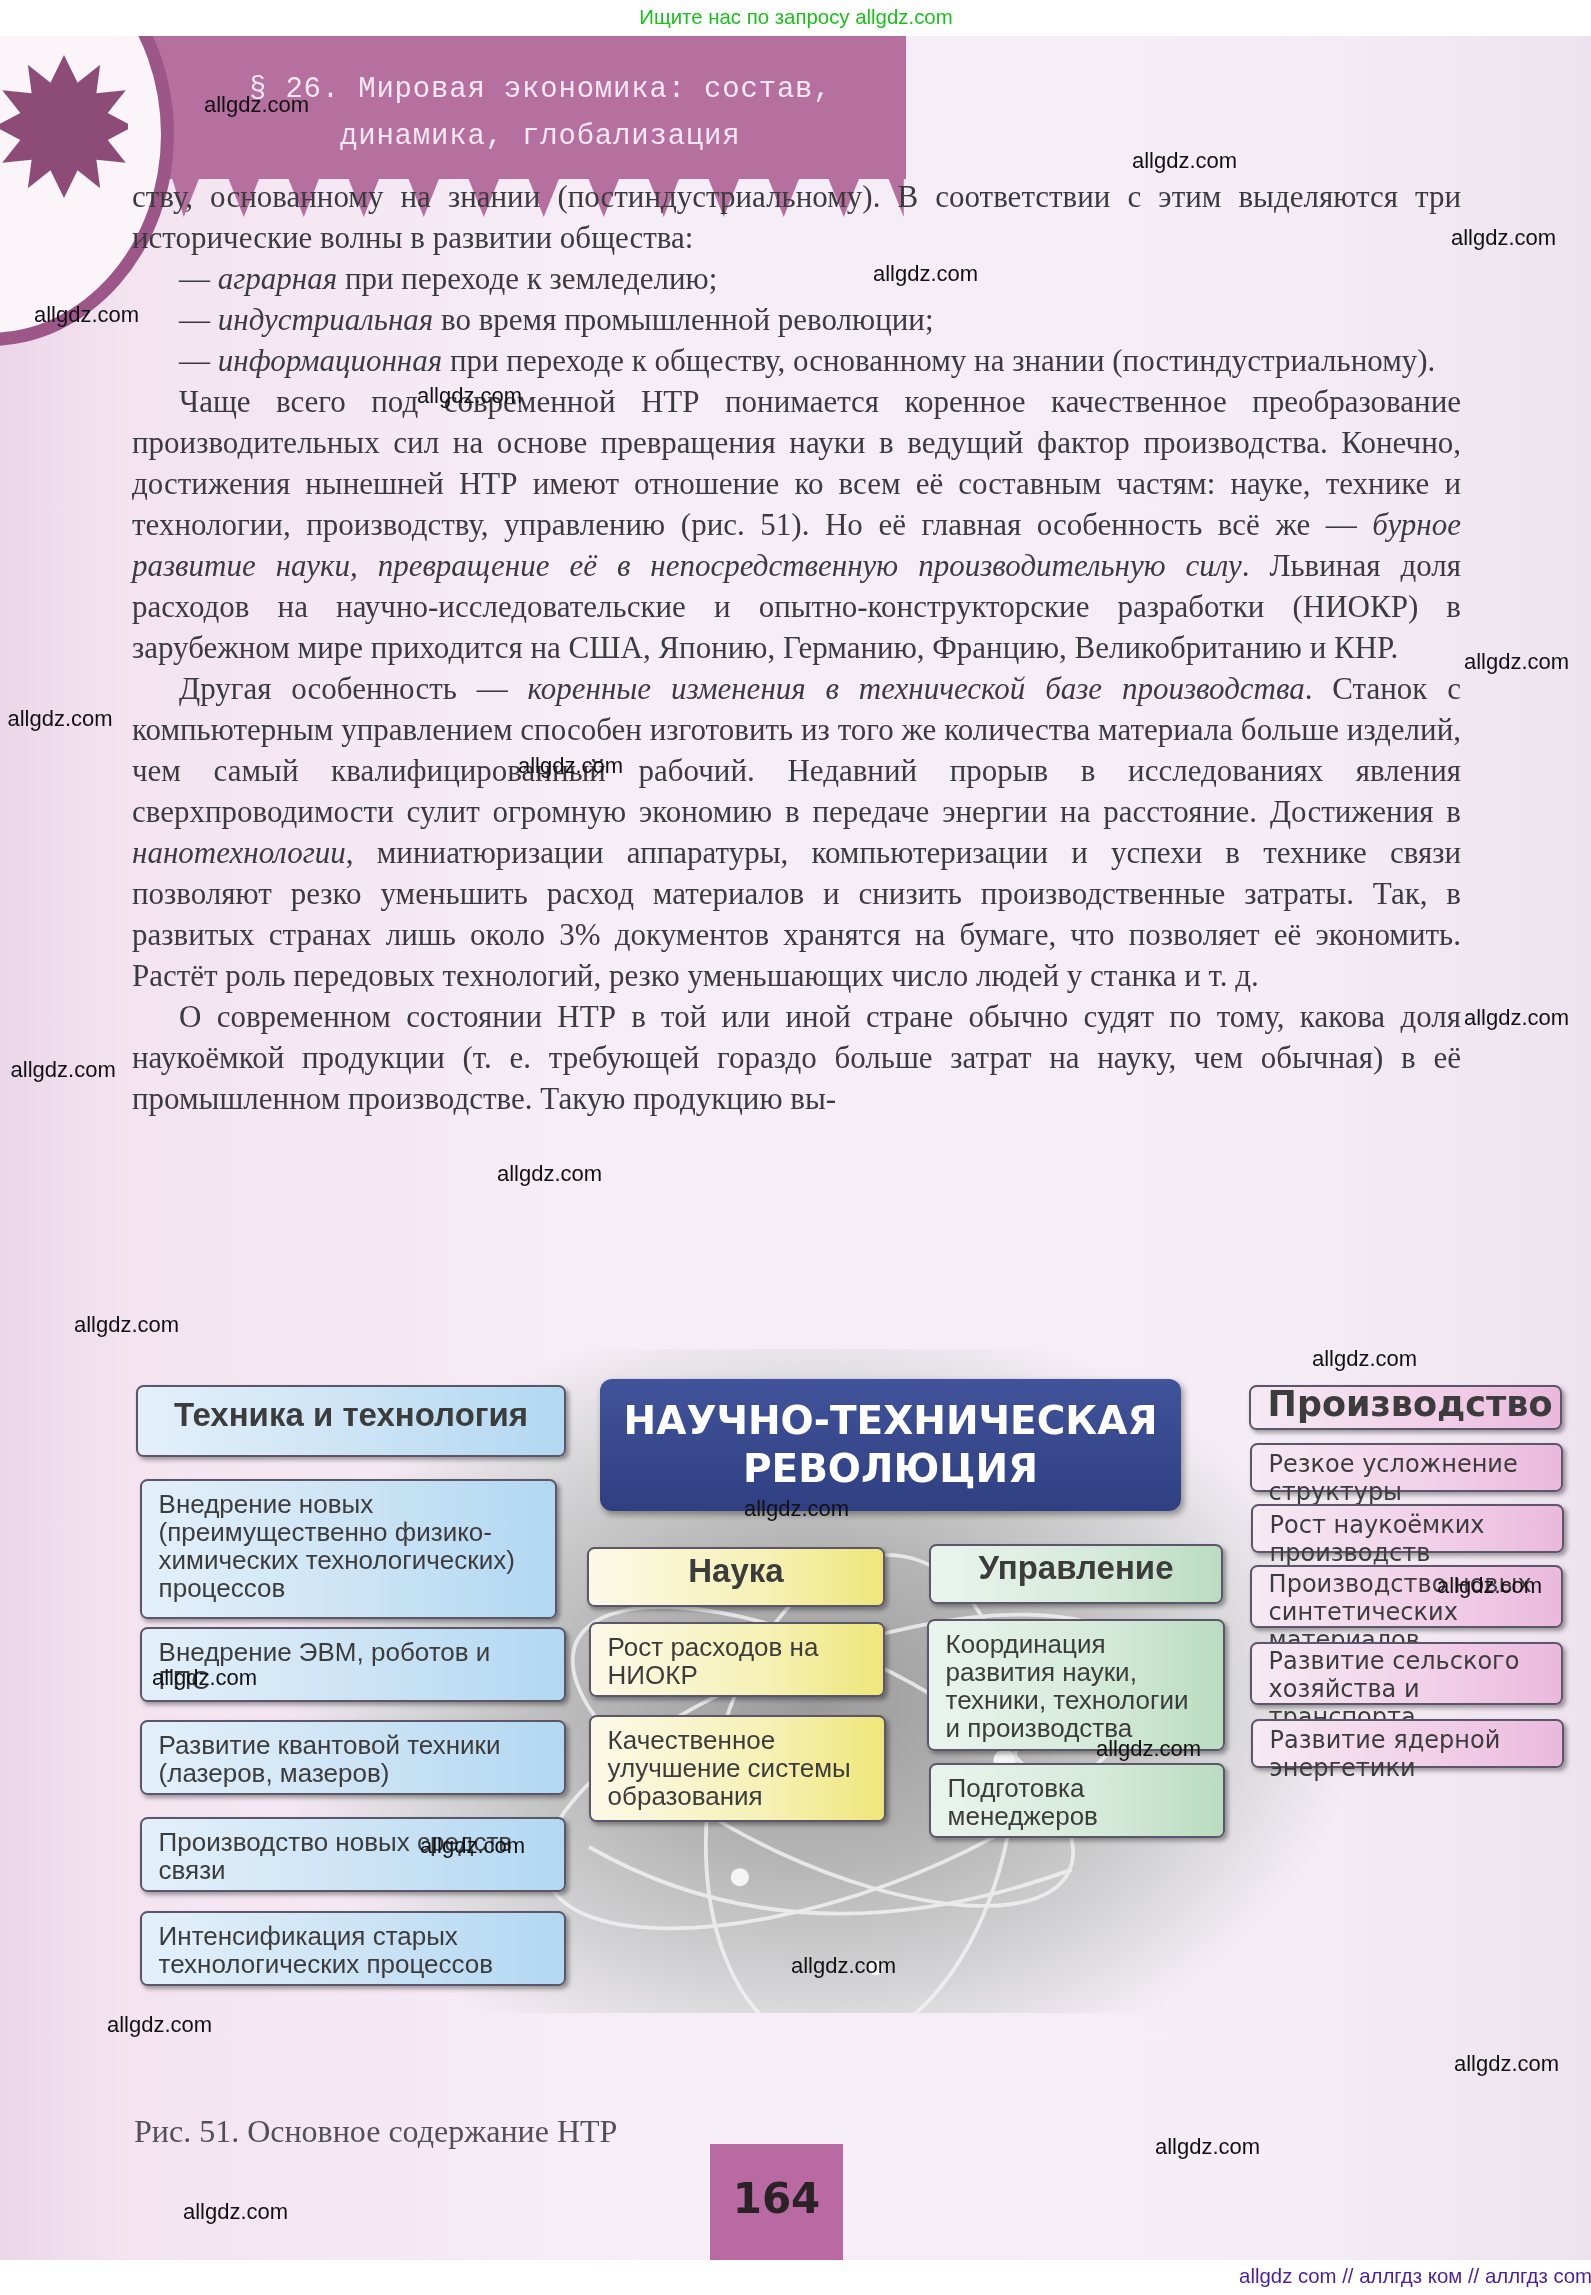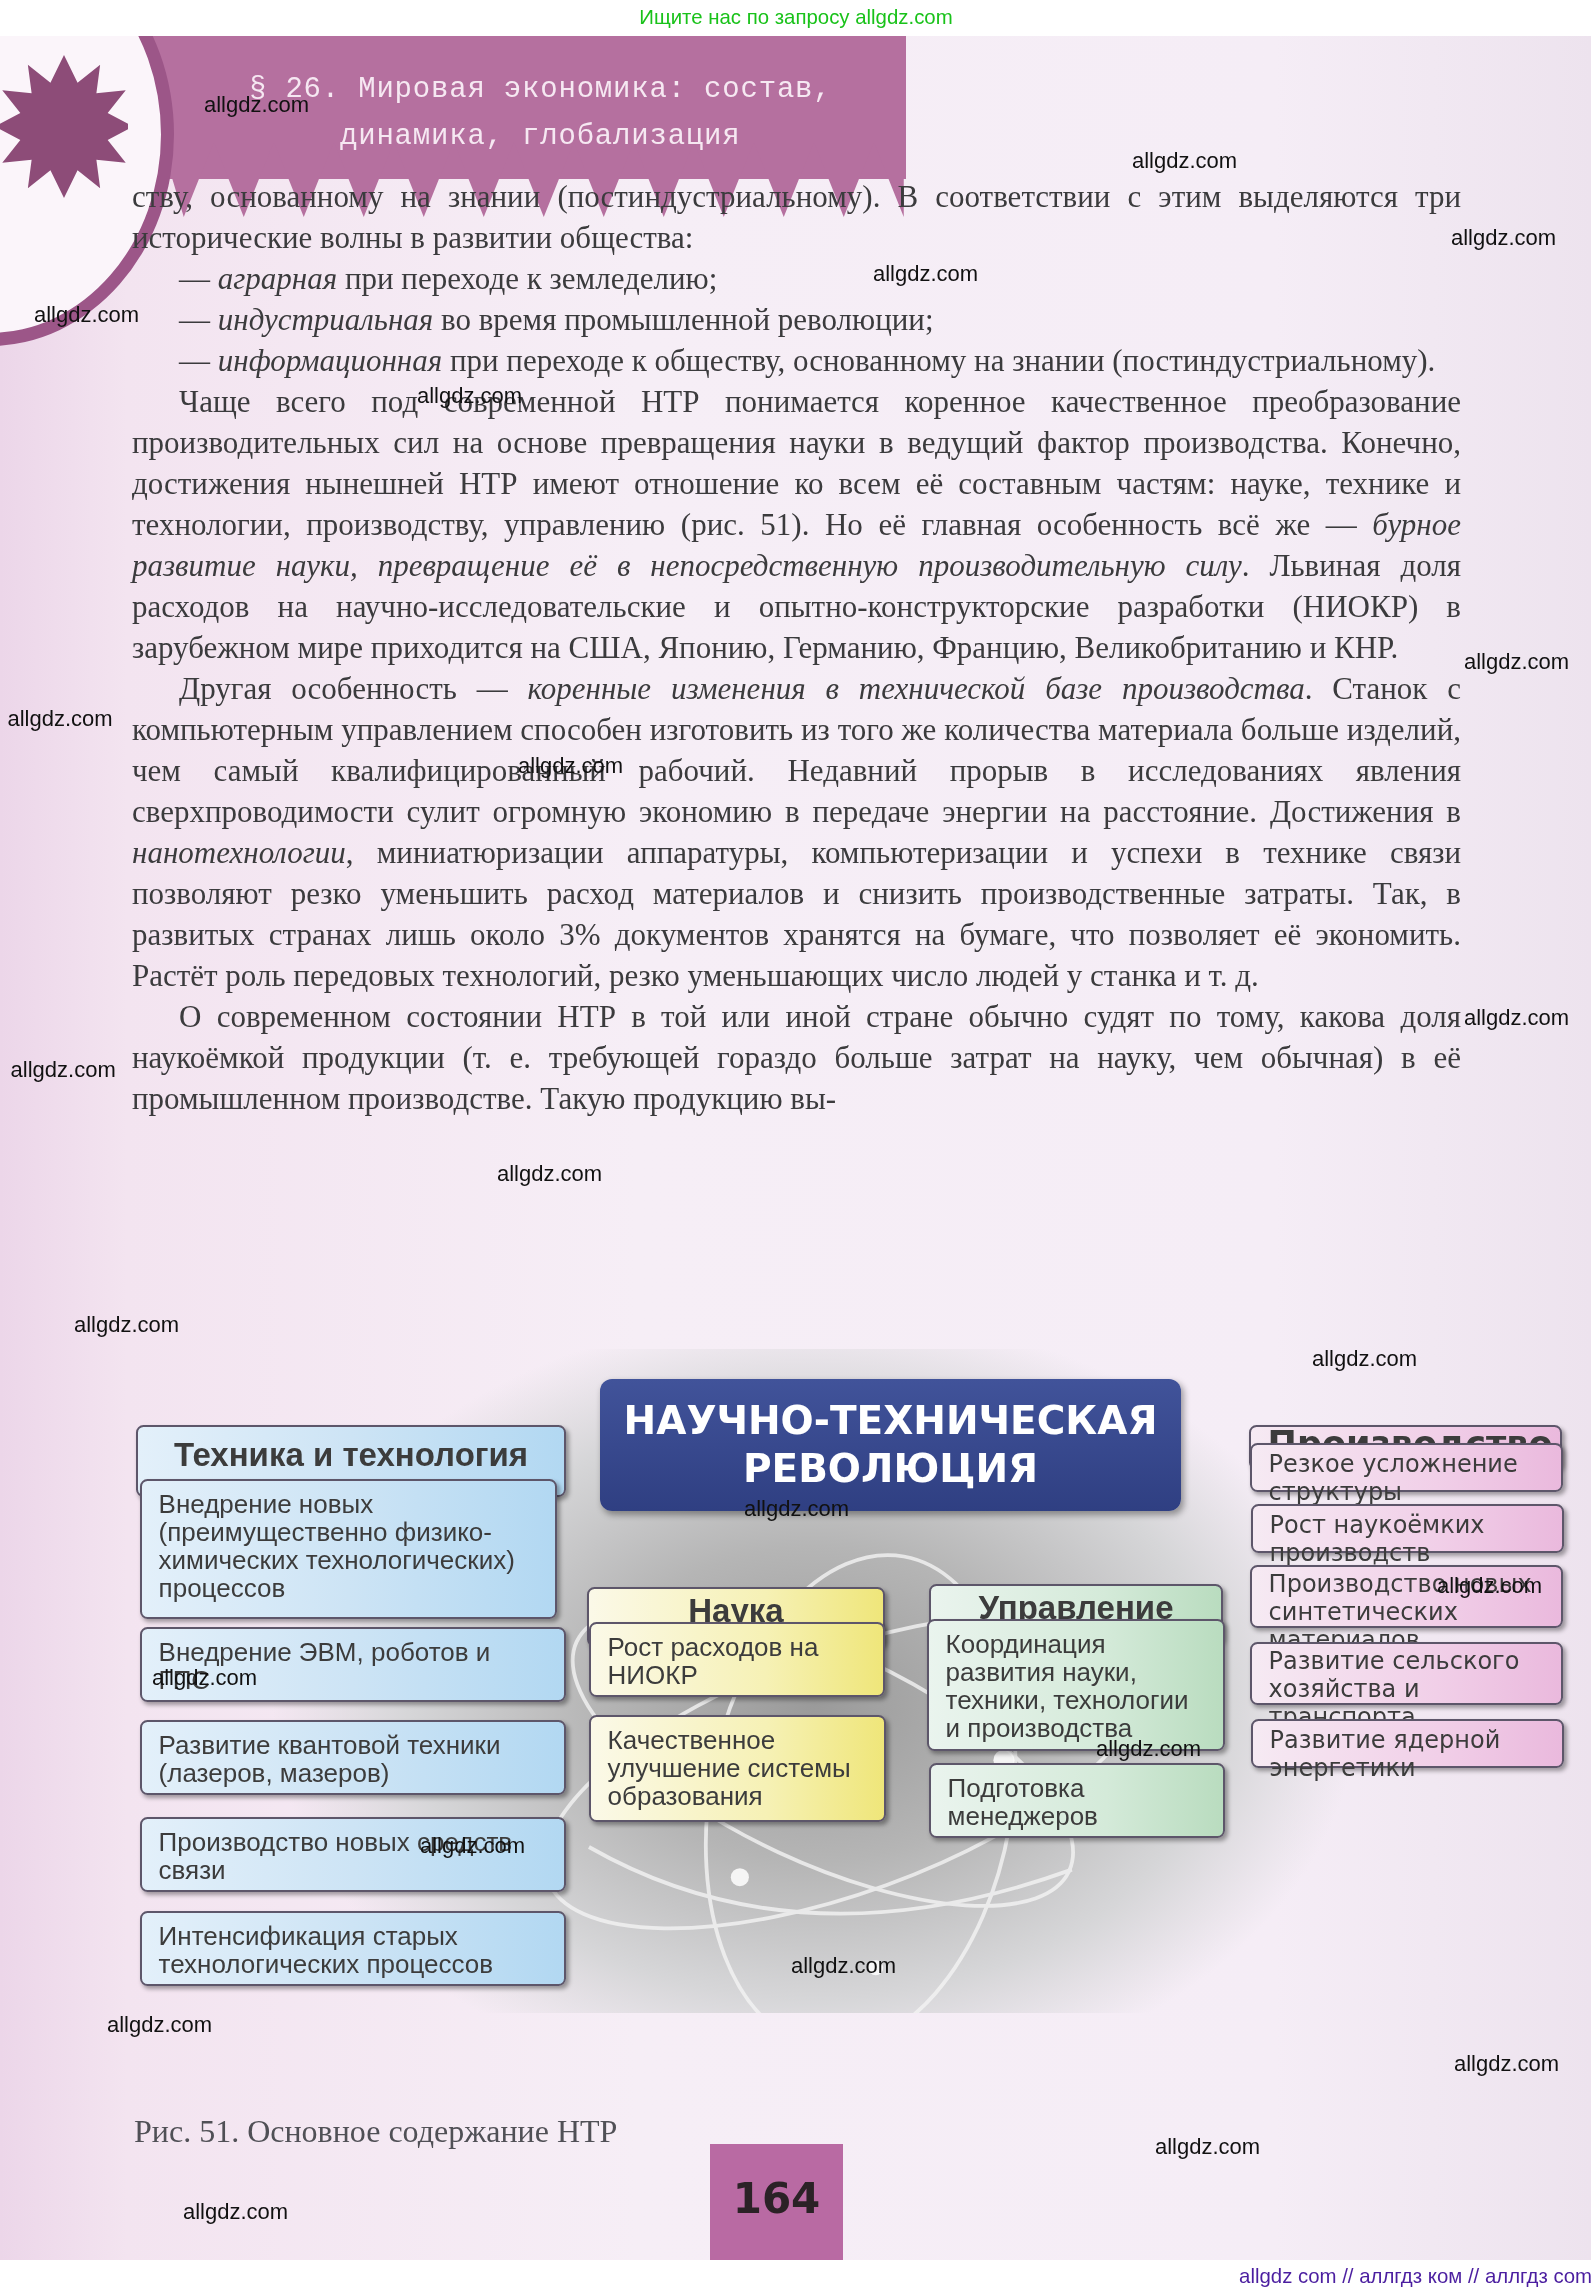--- a/index.html
+++ b/index.html
@@ -61,21 +61,21 @@
   .box {
     position: absolute; border: 2.3px solid #5d566a; border-radius: 7.5px;
     font-family: "Liberation Sans", sans-serif; color: #3c3c3c;
     box-shadow: 2.3px 3px 4.5px rgba(0,0,0,0.35);
     padding: 9px 16.6px; font-size: 26px; line-height: 28px;
   }
   .blue { background: linear-gradient(90deg, #e3f0fa 0%, #cde4f5 50%, #b2d8f2 100%); }
   .yellow { background: linear-gradient(90deg, #fbf9e8 0%, #f6f1b5 60%, #efe67a 100%); }
   .green { background: linear-gradient(90deg, #eaf4ee 0%, #d4ead9 60%, #b9dcbf 100%); }
   .pink { background: linear-gradient(90deg, #f6eaf3 0%, #f1cfe8 60%, #eab9dd 100%); font-family: "DejaVu Sans", sans-serif; font-size: 24px; line-height: 28px; }
-  .box.header { font-weight: bold; font-size: 33px; text-align: center; padding-top: 13.6px; margin-top: 40px; }
+  .box.header { font-weight: bold; font-size: 33px; text-align: center; padding-top: 13.6px; }
   .box.pink.header { font-size: 35px; }
   .central {
     position: absolute; left: 479px; top: 30px; width: 581px; height: 132px;
     background: linear-gradient(180deg, #41539a 0%, #2f3f82 100%); border-radius: 12px;
     box-shadow: 2.3px 3.8px 6px rgba(0,0,0,0.35);
     font-family: "DejaVu Sans", sans-serif; font-weight: bold; color: #ffffff;
     font-size: 39px; line-height: 48px; text-align: center; padding-top: 18px;
   }
   .caption {
     position: absolute; left: 134px; top: 2077px; font-size: 32px; color: #505056;

